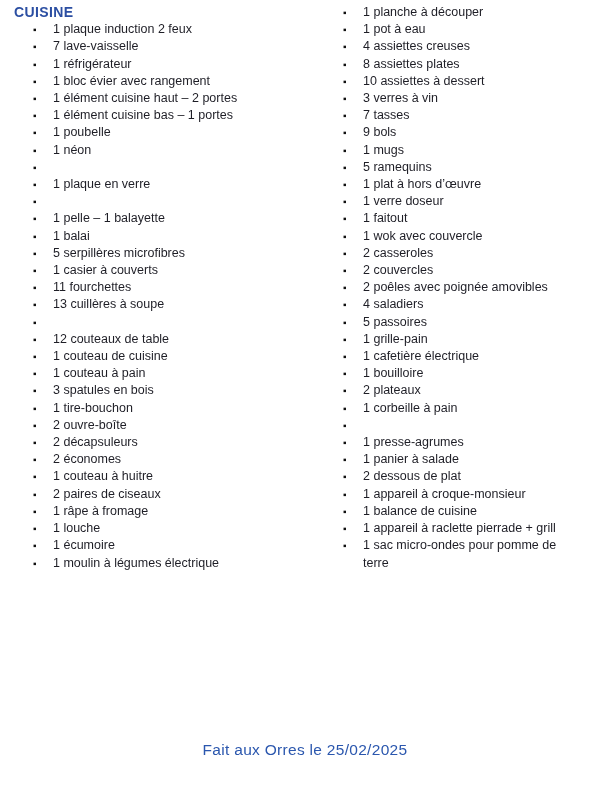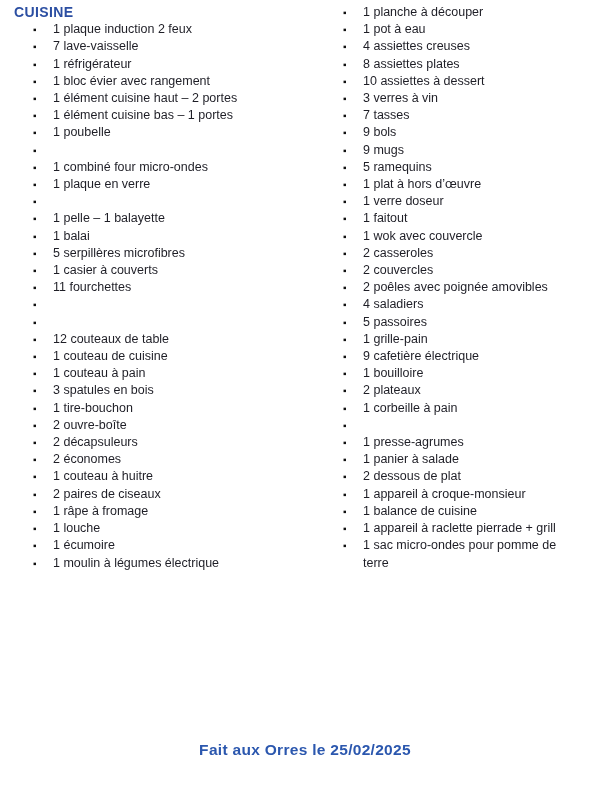--- a/index.html
+++ b/index.html
@@ -57,21 +57,21 @@
   }
   ul.inv .item-text{
     flex:1;
   }
   .footer-line{
     position:absolute;
     left:0;top:741px;
     width:100%;
     text-align:center;
     font-size:15.5px;
-    font-weight:bold;
+    font-weight:normal;
     letter-spacing:.3px;
     color:var(--footer-blue);
   }
 </style>
 </head>
 <body>
 
 <div class="page">
   <div class="content">
     <div class="col col-left">
@@ -100,24 +100,24 @@
           <li>
             <span class="bullet">▪</span>
             <span class="item-text">1 élément cuisine bas – 1 portes</span>
           </li>
           <li>
             <span class="bullet">▪</span>
             <span class="item-text">1 poubelle</span>
           </li>
           <li>
             <span class="bullet">▪</span>
-          </li>
-          <li>
-            <span class="bullet">▪</span>
-            <span class="item-text">1 combiné four micro-ondes</span>
+            <span class="item-text">1 néon</span>
+          </li>
+          <li>
+            <span class="bullet">▪</span>
           </li>
           <li>
             <span class="bullet">▪</span>
             <span class="item-text">1 plaque en verre</span>
           </li>
           <li>
             <span class="bullet">▪</span>
           </li>
           <li>
             <span class="bullet">▪</span>
@@ -134,20 +134,21 @@
           <li>
             <span class="bullet">▪</span>
             <span class="item-text">1 casier à couverts</span>
           </li>
           <li>
             <span class="bullet">▪</span>
             <span class="item-text">11 fourchettes</span>
           </li>
           <li>
             <span class="bullet">▪</span>
+            <span class="item-text">13 cuillères à soupe</span>
           </li>
           <li>
             <span class="bullet">▪</span>
           </li>
           <li>
             <span class="bullet">▪</span>
             <span class="item-text">12 couteaux de table</span>
           </li>
           <li>
             <span class="bullet">▪</span>
@@ -232,21 +233,21 @@
           <li>
             <span class="bullet">▪</span>
             <span class="item-text">7 tasses</span>
           </li>
           <li>
             <span class="bullet">▪</span>
             <span class="item-text">9 bols</span>
           </li>
           <li>
             <span class="bullet">▪</span>
-            <span class="item-text">9 mugs</span>
+            <span class="item-text">1 mugs</span>
           </li>
           <li>
             <span class="bullet">▪</span>
             <span class="item-text">5 ramequins</span>
           </li>
           <li>
             <span class="bullet">▪</span>
             <span class="item-text">1 plat à hors d’œuvre</span>
           </li>
           <li>
@@ -280,21 +281,21 @@
           <li>
             <span class="bullet">▪</span>
             <span class="item-text">5 passoires</span>
           </li>
           <li>
             <span class="bullet">▪</span>
             <span class="item-text">1 grille-pain</span>
           </li>
           <li>
             <span class="bullet">▪</span>
-            <span class="item-text">9 cafetière électrique</span>
+            <span class="item-text">1 cafetière électrique</span>
           </li>
           <li>
             <span class="bullet">▪</span>
             <span class="item-text">1 bouilloire</span>
           </li>
           <li>
             <span class="bullet">▪</span>
             <span class="item-text">2 plateaux</span>
           </li>
           <li>

